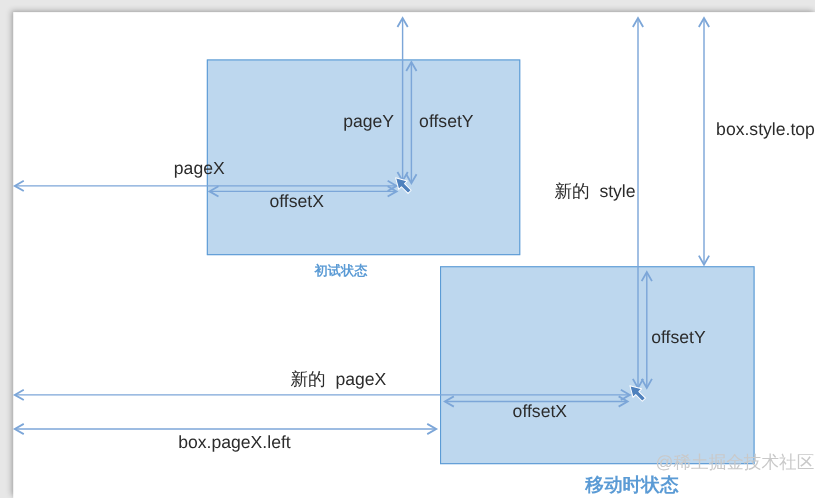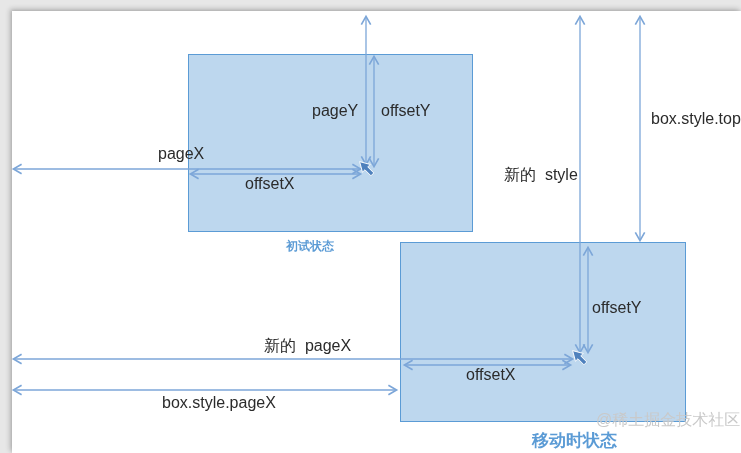--- a/index.html
+++ b/index.html
@@ -82,16 +82,16 @@
 <div class="lbl" style="left:381px;top:103px;">offsetY</div>
 <div class="lbl" style="left:158px;top:146px;">pageX</div>
 <div class="lbl" style="left:245px;top:176px;">offsetX</div>
 <div class="title" id="title-initial">初试状态</div>
 
 <div class="lbl" style="left:504px;top:167px;">新的  style</div>
 <div class="lbl" style="left:651px;top:111px;">box.style.top</div>
 <div class="lbl" style="left:592px;top:300px;">offsetY</div>
 <div class="lbl" style="left:242px;top:338px;margin-left:22px;">新的  pageX</div>
 <div class="lbl" style="left:466px;top:367px;">offsetX</div>
-<div class="lbl" style="left:162px;top:395px;">box.style.pageX</div>
+<div class="lbl" style="left:162px;top:395px;">box.pageX.left</div>
 <div class="title" id="title-moved">移动时状态</div>
 
 <div id="watermark">@稀土掘金技术社区</div>
 
 </body></html>

